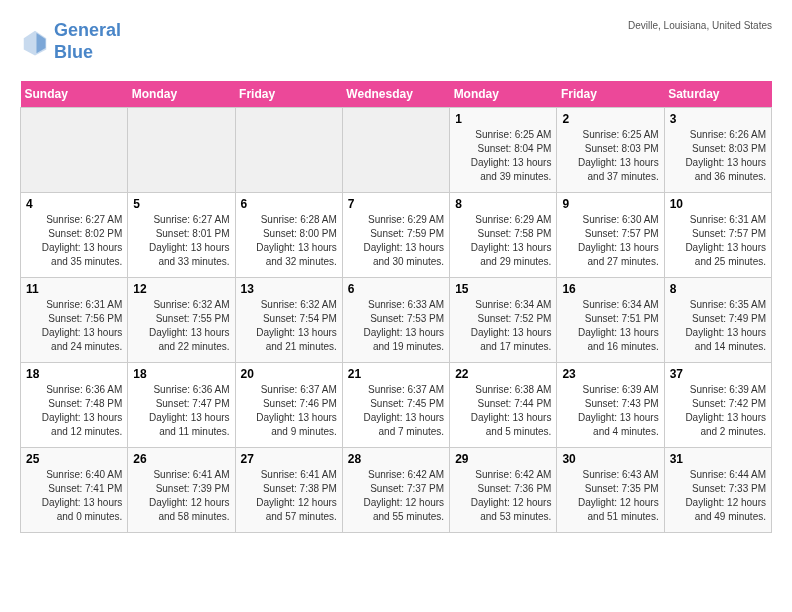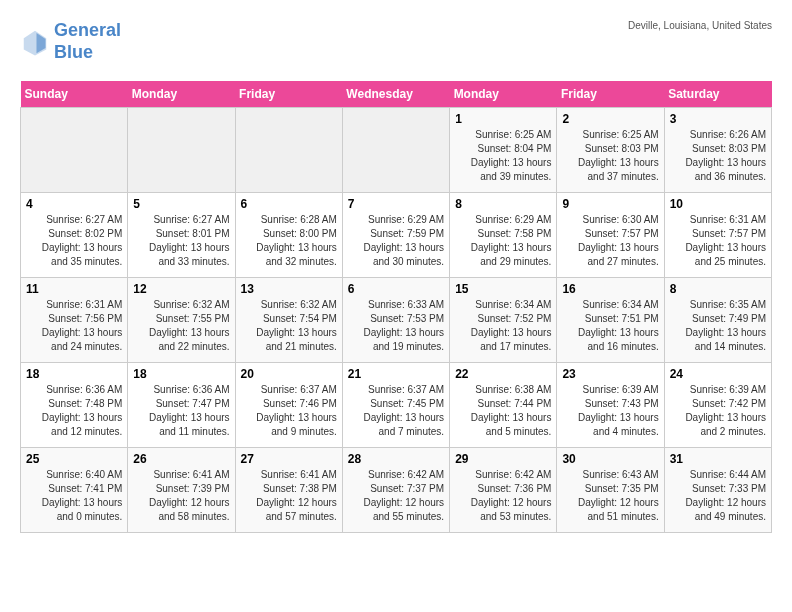--- a/index.html
+++ b/index.html
@@ -219,21 +219,21 @@
         </td>
         <td>
           <span class="day-number">22</span>
           <div class="day-info">Sunrise: 6:38 AM<br>Sunset: 7:44 PM<br>Daylight: 13 hours<br>and 5 minutes.</div>
         </td>
         <td>
           <span class="day-number">23</span>
           <div class="day-info">Sunrise: 6:39 AM<br>Sunset: 7:43 PM<br>Daylight: 13 hours<br>and 4 minutes.</div>
         </td>
         <td>
-          <span class="day-number">24</span>
+          <span class="day-number">37</span>
           <div class="day-info">Sunrise: 6:39 AM<br>Sunset: 7:42 PM<br>Daylight: 13 hours<br>and 2 minutes.</div>
         </td>
       </tr>
       <tr>
         <td>
           <span class="day-number">25</span>
           <div class="day-info">Sunrise: 6:40 AM<br>Sunset: 7:41 PM<br>Daylight: 13 hours<br>and 0 minutes.</div>
         </td>
         <td>
           <span class="day-number">26</span>

